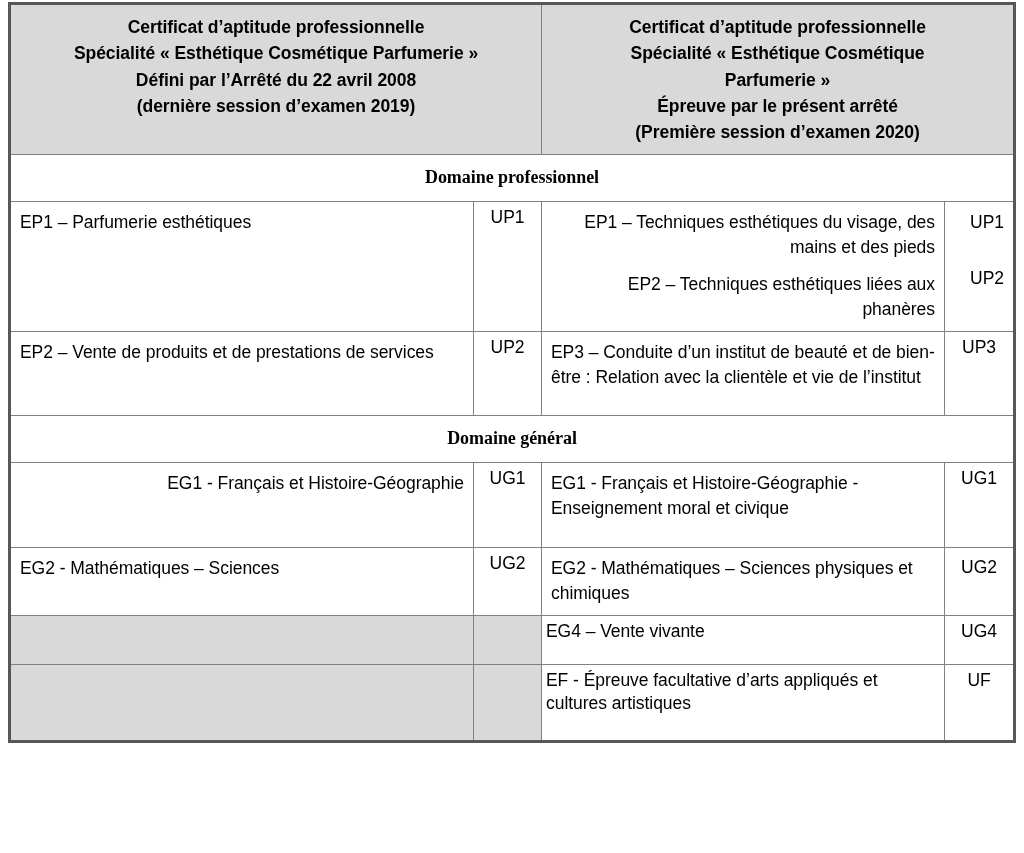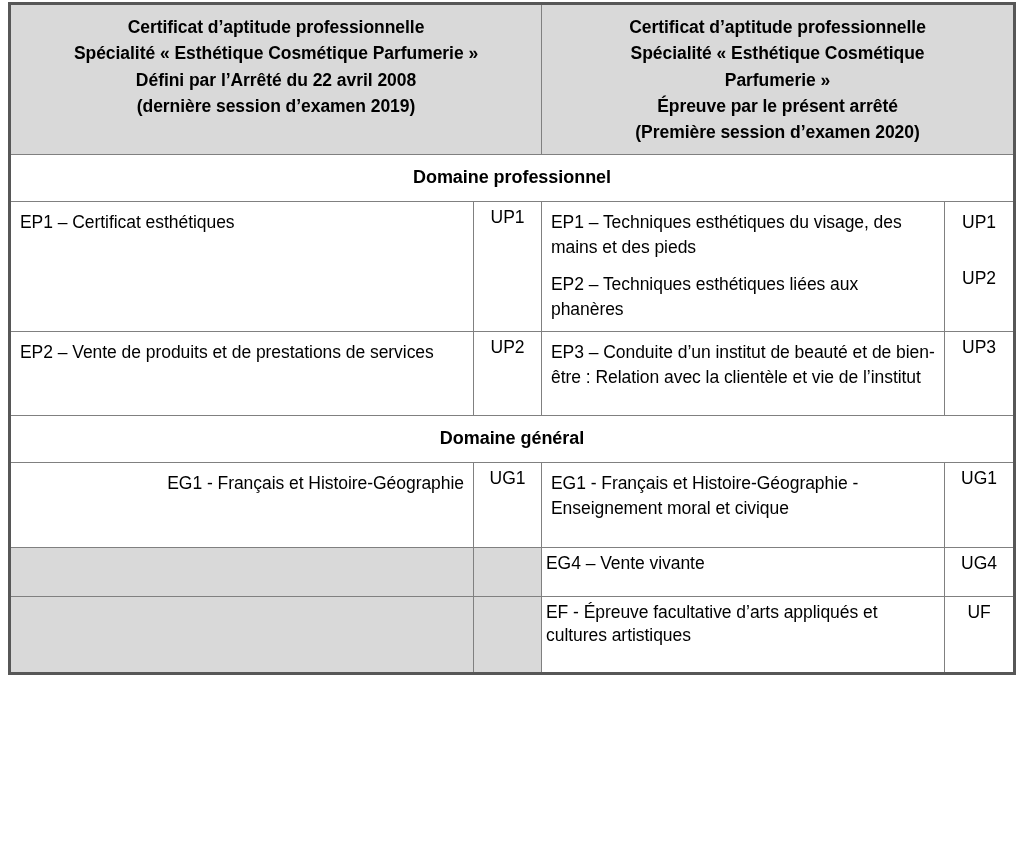--- a/index.html
+++ b/index.html
@@ -45,20 +45,21 @@
   col.c-right-code  { width: 70px; }
 
   .cell-text {
     padding: 8px 9px 9px 9px;
     font-size: 17.5px;
     line-height: 1.44;
     letter-spacing: -0.05px;
   }
   .cell-text p {
     margin: 0 0 11px 0;
+    text-align: right;
   }
   .cell-text p:last-child {
     margin-bottom: 0;
   }
 
   
   .hdr {
     background: #d9d9d9 !important;
     text-align: center;
     vertical-align: middle;
@@ -91,21 +92,21 @@
     font-size: 17.5px;
     line-height: 1.3;
   }
 
   
   td.shaded {
     background: #d9d9d9 !important;
   }
 
   .h-127 { height: 123px; }
-  .h-sec { height: 43px; }
+  .h-sec { height: 43px; font-family: Liberation Serif, serif; }
   .h-ep1 { height: 114px; }
   .h-ep2 { height: 83px; }
   .h-ep3 { height: 45px; }
   .h-eg1 { height: 84px; text-align: right; }
   .h-eg2 { height: 58px; }
   .h-eg3 { height: 35px; }
   .h-eg4 { height: 48px; }
   .h-ef1 { height: 58px; }
   .h-ef2 { height: 75px; }
 </style>
@@ -143,21 +144,21 @@
       </tr>
 
       <tr class="section-row">
         <td class="h-sec" colspan="4">
           <div class="cell-text">Domaine professionnel</div>
         </td>
       </tr>
 
       <tr>
         <td class="h-ep1">
-          <div class="cell-text">EP1 – Certificat esthétiques</div>
+          <div class="cell-text">EP1 – Parfumerie esthétiques</div>
         </td>
         <td class="code">
           <div class="cell-text">UP1</div>
         </td>
         <td>
           <div class="cell-text">
             <p>EP1 – Techniques esthétiques du visage, des mains et des pieds</p>
             <p>EP2 – Techniques esthétiques liées aux phanères</p>
           </div>
         </td>
@@ -199,20 +200,34 @@
           <div class="cell-text">UG1</div>
         </td>
         <td>
           <div class="cell-text">EG1 - Français et Histoire-Géographie - Enseignement moral et civique</div>
         </td>
         <td class="code">
           <div class="cell-text">UG1</div>
         </td>
       </tr>
 
+      <tr>
+        <td class="h-eg2">
+          <div class="cell-text">EG2 - Mathématiques – Sciences</div>
+        </td>
+        <td class="code">
+          <div class="cell-text">UG2</div>
+        </td>
+        <td>
+          <div class="cell-text">EG2 - Mathématiques – Sciences physiques  et chimiques</div>
+        </td>
+        <td class="code" style="vertical-align:top;">
+          <div class="cell-text" style="padding-top:8px;">UG2</div>
+        </td>
+      </tr>
 
 
       <tr>
         <td class="h-eg4 shaded">
           <div class="cell-text"></div>
         </td>
         <td class="shaded code">
           <div class="cell-text"></div>
         </td>
         <td class="code" style="text-align:left;">

